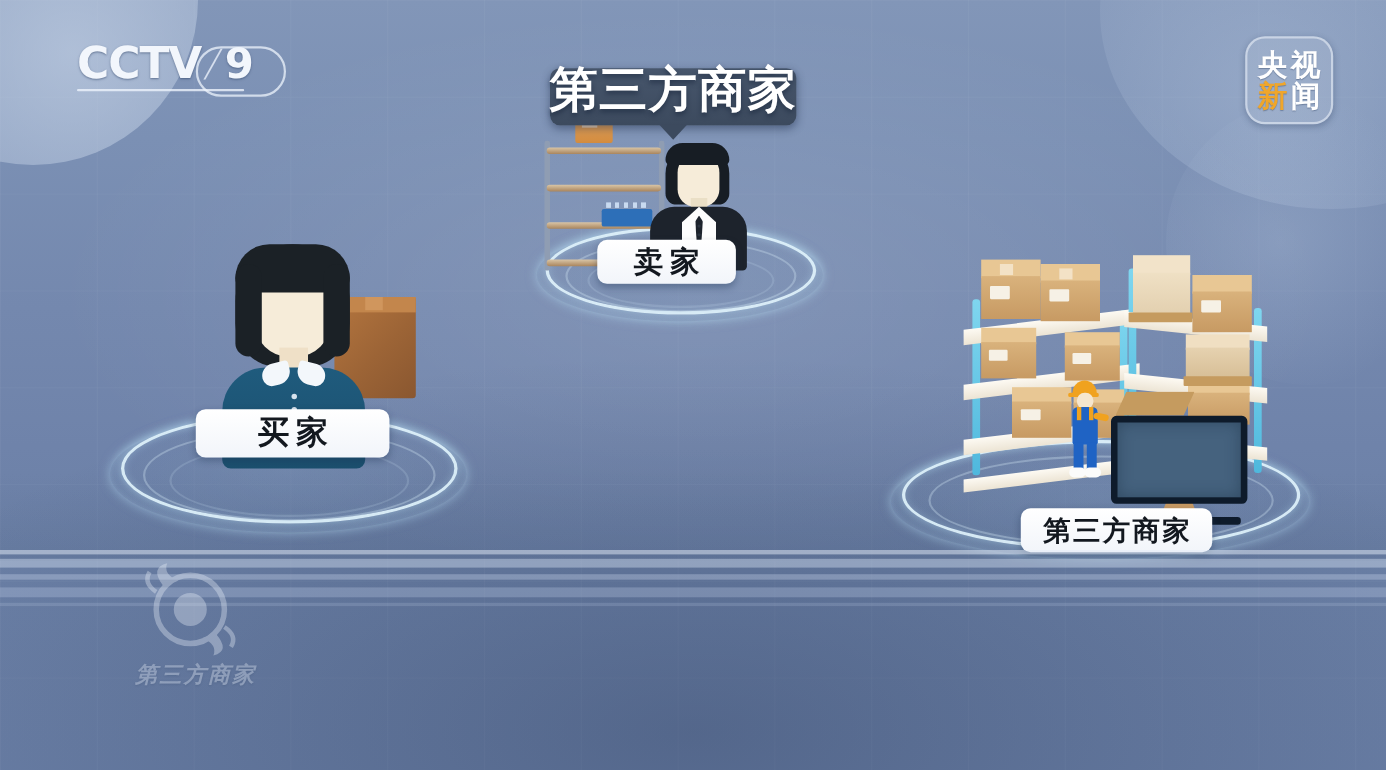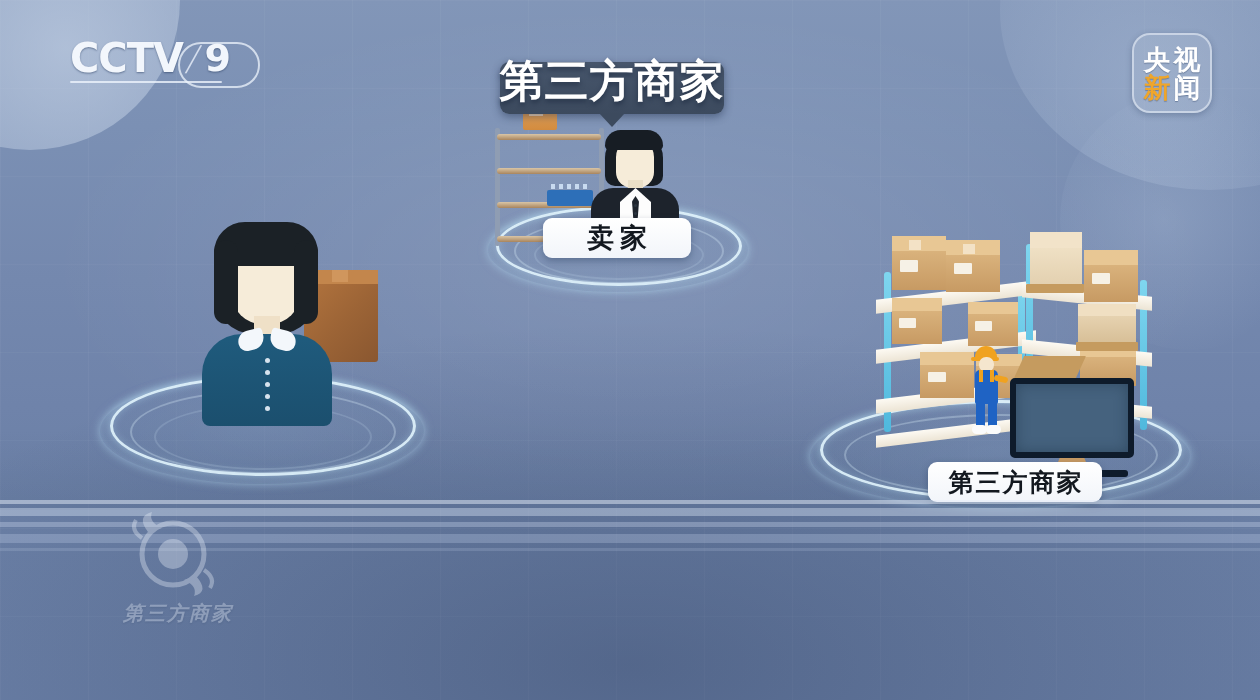--- a/index.html
+++ b/index.html
@@ -266,20 +266,23 @@
     <div class="b-body"></div>
     <div class="b-collar-l"></div>
     <div class="b-collar-r"></div>
     <div class="b-btn" style="top:136px;"></div>
     <div class="b-btn" style="top:148px;"></div>
     <div class="b-btn" style="top:160px;"></div>
     <div class="b-btn" style="top:172px;"></div>
     <div class="b-btn" style="top:184px;"></div>
   </div>
 
+  <div class="chip" style="left:178px;top:372px;width:176px;height:44px;font-size:29px;">
+    <span>买家</span>
+  </div>
 
   <div class="seller">
     <div class="sh-rack">
       <div class="sh-post" style="left:0;top:0;height:118px;"></div>
       <div class="sh-post" style="left:104px;top:0;height:118px;"></div>
       <div class="sh-shelf" style="top:6px;"></div>
       <div class="sh-shelf" style="top:40px;"></div>
       <div class="sh-shelf" style="top:74px;"></div>
       <div class="sh-shelf" style="top:108px;"></div>
       <div class="sh-pkg"></div>
@@ -291,21 +294,21 @@
     <div class="s-hairtop"></div>
     <div class="s-neck"></div>
     <div class="s-suit"></div>
     <div class="s-shirt"></div>
     <div class="s-tie"></div>
     <div class="s-dot" style="top:76px;"></div>
     <div class="s-dot" style="top:84px;"></div>
     <div class="s-dot" style="top:92px;"></div>
   </div>
 
-  <div class="chip" style="left:543px;top:218px;width:148px;height:40px;font-size:27px;">
+  <div class="chip" style="left:543px;top:218px;width:126px;height:40px;font-size:27px;">
     <span>卖家</span>
   </div>
 
   <div class="bubble"></div>
   <div class="bubble-text">第三方商家</div>
 
 
   <div class="warehouse">
 
     <div class="rack" style="left:14px;top:34px;width:160px;height:160px;">

